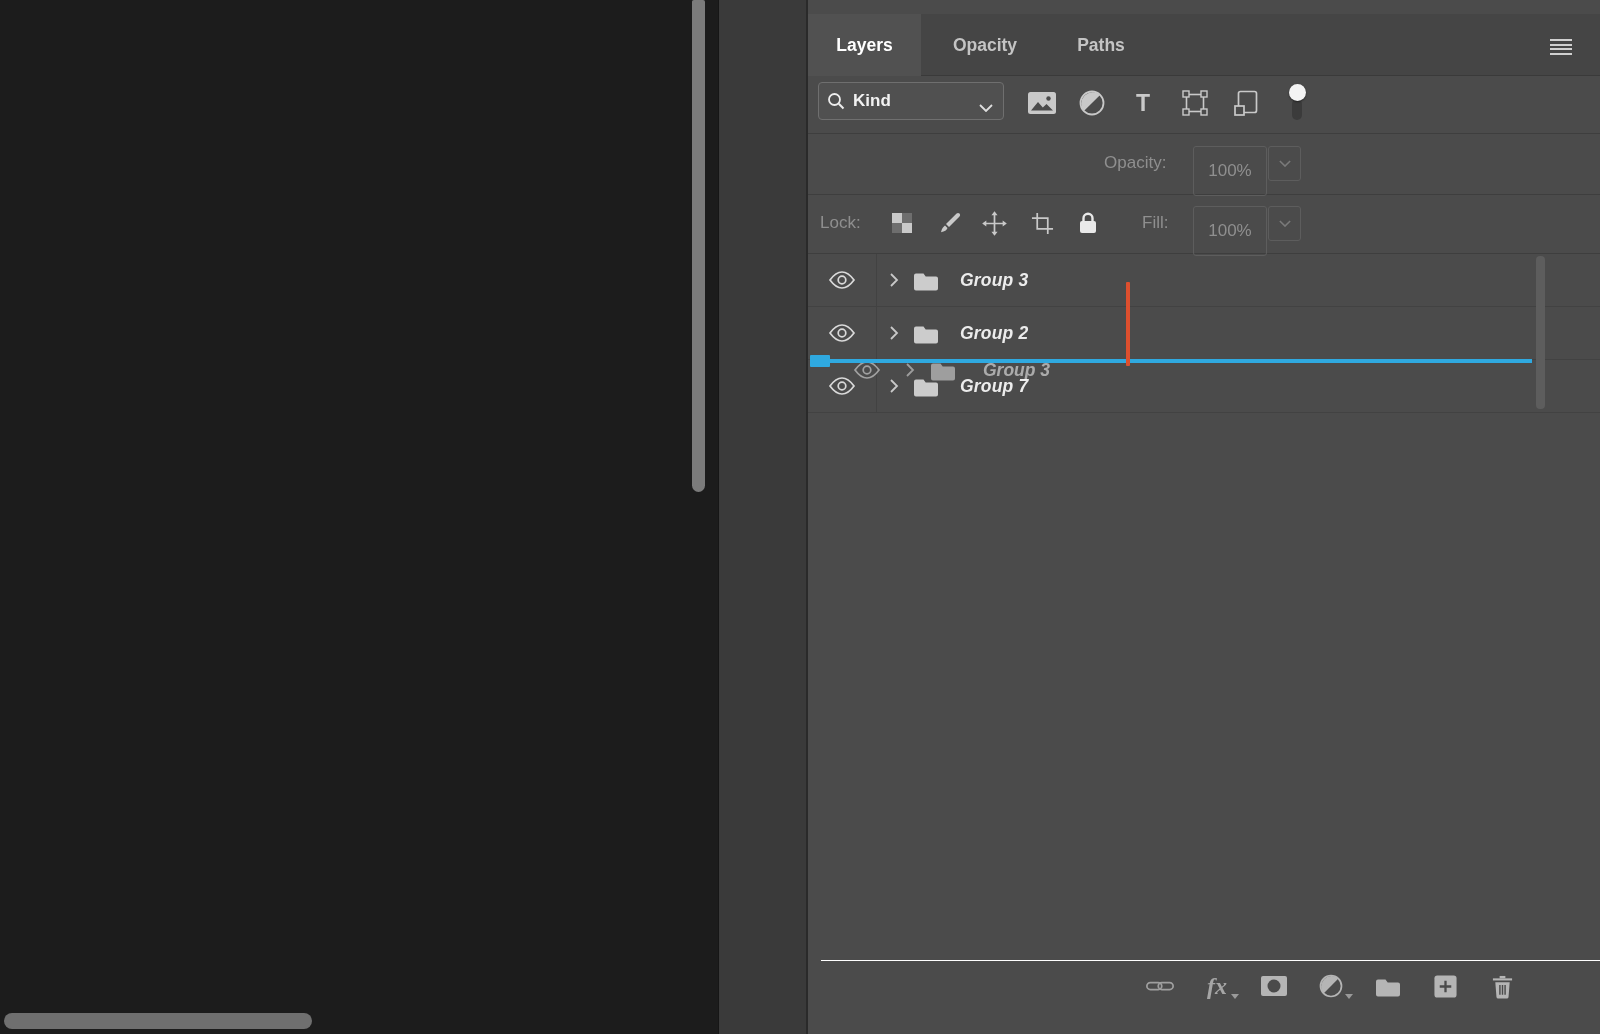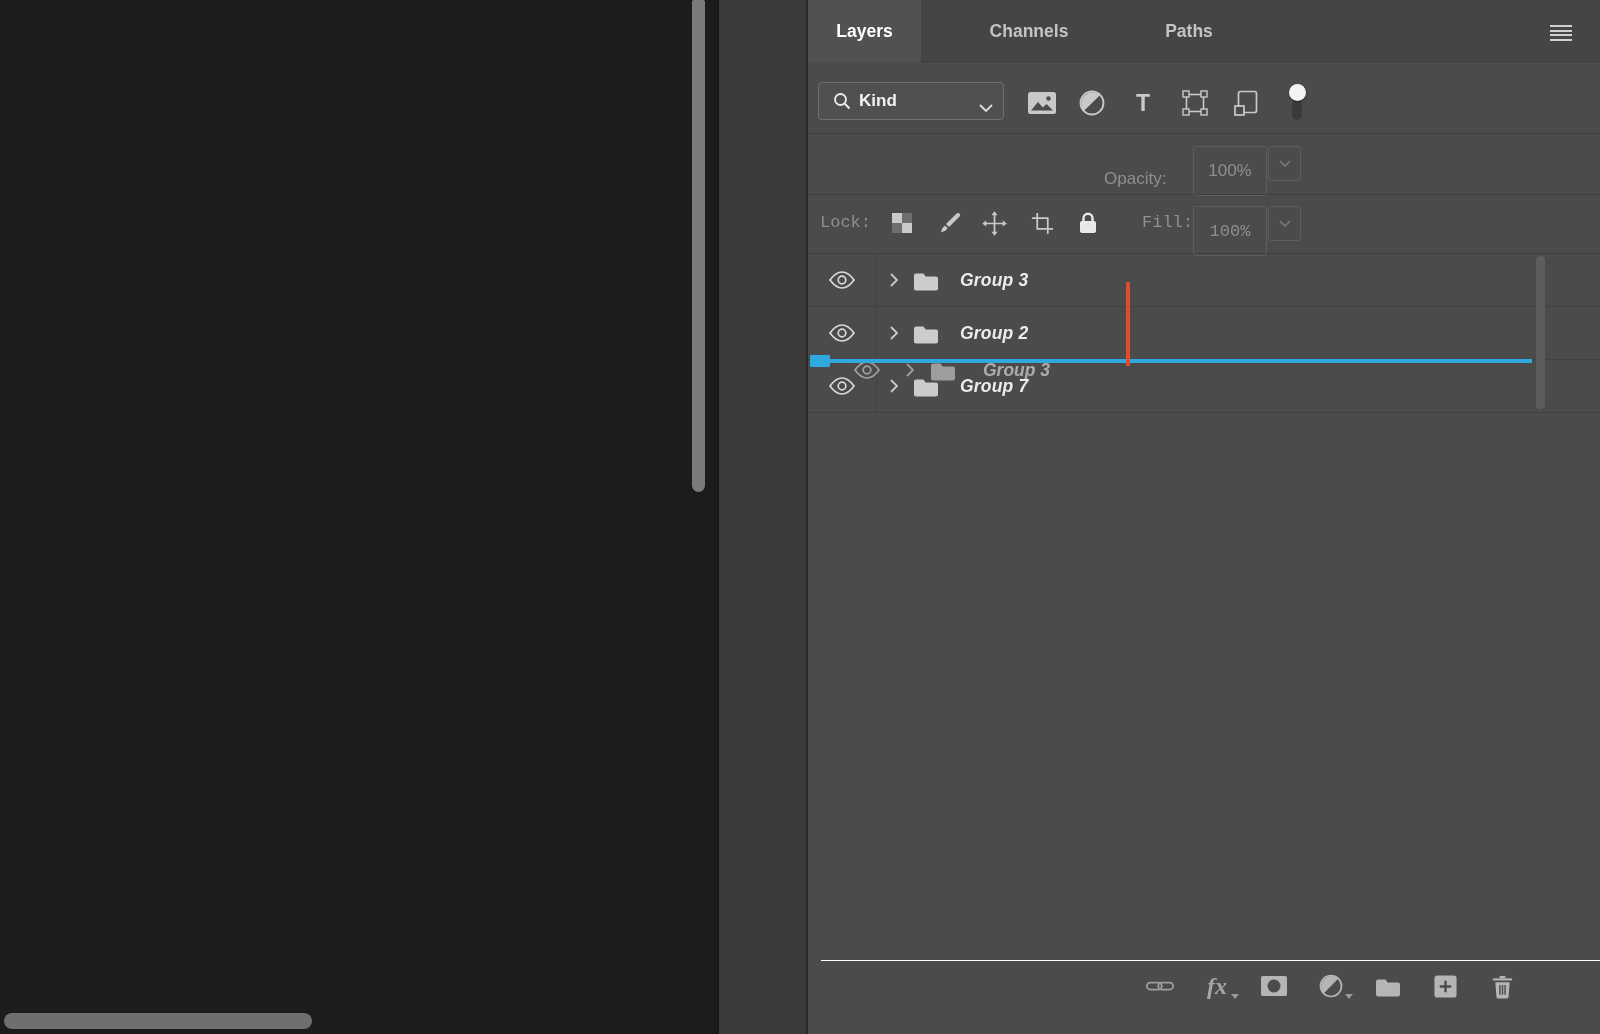--- a/index.html
+++ b/index.html
@@ -9,45 +9,45 @@
   .canvas{position:absolute;left:0;top:0;width:718px;height:1034px;background:#1c1c1c;}
   .vscroll-thumb{position:absolute;left:692px;top:0;width:13px;height:492px;background:#7b7b7b;border-radius:2px 2px 7px 7px;}
   .hscroll-thumb{position:absolute;left:4px;top:1013px;width:308px;height:16px;background:#6f6f6f;border-radius:8px;}
 
   
   .gutter{position:absolute;left:718px;top:0;width:90px;height:1034px;background:#3a3a3a;box-sizing:border-box;border-left:1px solid #161616;border-right:2px solid #2a2a2a;}
 
   
   .panel{position:absolute;left:808px;top:0;width:792px;height:1034px;background:#4b4b4b;}
 
-  .tabstrip{position:absolute;left:0;top:0;width:100%;height:62px;background:#454545;border-bottom:1px solid #3a3a3a;display:flex;box-sizing:border-box;gap:44px;}
+  .tabstrip{position:absolute;left:0;top:14px;width:100%;height:62px;background:#454545;border-bottom:1px solid #3a3a3a;display:flex;box-sizing:border-box;}
   .tab{height:62px;display:flex;align-items:center;justify-content:center;font-size:17.5px;font-weight:700;color:#c4c4c4;}
   .tab.active{background:#515151;color:#ffffff;}
   .tab-layers{width:113px}.tab-channels{width:128px}.tab-paths{width:104px}
   .menu-btn{position:absolute;right:28px;top:25px;width:22px;height:16px;display:flex;flex-direction:column;justify-content:space-between;}
   .menu-btn span{display:block;width:22px;height:2px;background:#d0d0d0;}
 
   .filter-row{position:absolute;top:63px;left:0;right:0;height:70px;border-bottom:1px solid #3e3e3e;}
-  .kind-dd{position:absolute;left:10px;top:19px;width:186px;height:38px;background:#505050;border:1px solid #6f6f6f;border-radius:4px;display:flex;align-items:center;box-sizing:border-box;padding-left:14px;}
+  .kind-dd{position:absolute;left:10px;top:19px;width:186px;height:38px;background:#505050;border:1px solid #6f6f6f;border-radius:4px;display:flex;align-items:center;box-sizing:border-box;padding-left:8px;}
   .kind-label{color:#f2f2f2;font-size:17px;font-weight:600;margin-left:8px;}
   .kind-chevron{position:absolute;right:10px;top:15px;}
   .f-icon{position:absolute;top:24px;width:32px;height:32px;display:flex;align-items:center;justify-content:center;}
   .t-glyph{font-size:23px;font-weight:700;color:#c9c9c9;line-height:1;}
   .f-toggle{position:absolute;left:480px;top:21px;width:18px;height:38px;}
   .f-toggle .stem{position:absolute;top:15px;left:4px;width:10px;height:21px;background:#3b3b3b;border-radius:5px;}
   .f-toggle .knob{position:absolute;top:0;left:0.5px;width:17px;height:17px;border-radius:50%;background:#f4f4f4;box-shadow:0 1px 2px rgba(0,0,0,.45);}
 
   .blend-row{position:absolute;top:134px;left:0;right:0;height:60px;border-bottom:1px solid #3e3e3e;}
   .blend-dd{position:absolute;left:10px;top:10px;width:276px;height:38px;border:1px solid #5d5d5d;border-radius:4px;display:flex;align-items:center;box-sizing:border-box;padding-left:13px;color:#8f8f8f;font-size:17px;}
   .blend-dd .dd-chev{position:absolute;right:11px;top:15px;}
   .dim-label{position:absolute;font-size:17px;color:#8f8f8f;}
   .value-box{position:absolute;width:74px;height:50px;border:1px solid #5d5d5d;border-radius:3px;color:#8f8f8f;font-size:17px;display:flex;align-items:center;justify-content:center;box-sizing:border-box;}
   .chev-box{position:absolute;width:33px;height:35px;border:1px solid #5d5d5d;border-radius:3px;display:flex;align-items:center;justify-content:center;box-sizing:border-box;}
 
-  .lock-row{position:absolute;top:195px;left:0;right:0;height:58px;border-bottom:1px solid #3e3e3e;font-family:Liberation Mono, monospace;}
+  .lock-row{position:absolute;top:195px;left:0;right:0;height:58px;border-bottom:1px solid #3e3e3e;}
   .l-icon{position:absolute;top:13px;width:30px;height:30px;display:flex;align-items:center;justify-content:center;}
 
   .layer-list{position:absolute;top:254px;left:0;right:0;height:161px;font-style:italic;}
   .layer-row{position:relative;height:53px;border-bottom:1px solid #424242;display:flex;align-items:center;box-sizing:border-box;}
   .eye-cell{width:69px;height:100%;display:flex;align-items:center;justify-content:center;border-right:1px solid #424242;box-sizing:border-box;}
   .row-chevron{margin-left:12px;display:flex;}
   .row-folder{margin-left:13px;display:flex;}
   .row-name{margin-left:20px;font-size:17.5px;font-weight:600;color:#ececec;letter-spacing:.2px;}
 
   .drop-line{position:absolute;left:4px;top:105px;width:720px;height:4px;background:var(--drop-line,#2fa9e0);z-index:7;}
@@ -78,21 +78,21 @@
 
   <div class="gutter"></div>
 
   <div class="panel">
 
     <div class="tabstrip">
       <div class="tab tab-layers active">
         <span>Layers</span>
       </div>
       <div class="tab tab-channels">
-        <span>Channels</span>
+        <span>Opacity</span>
       </div>
       <div class="tab tab-paths">
         <span>Paths</span>
       </div>
       <div class="menu-btn">
         <span></span>
           <span></span>
           <span></span>
           <span></span>
       </div>
@@ -144,21 +144,21 @@
             <rect x="1" y="16" width="9" height="9" fill="#4b4b4b" stroke="#c9c9c9" stroke-width="1.7"></rect>
           </svg>
       </div>
       <div class="f-toggle">
         <span class="stem"></span>
         <span class="knob"></span>
       </div>
     </div>
 
     <div class="blend-row">
-      <span class="dim-label" style="left:296px;top:19px;margin-top:16px;">Opacity:</span>
+      <span class="dim-label" style="left:296px;top:19px;">Opacity:</span>
       <div class="value-box" style="left:385px;top:12px;">
         <span>100%</span>
       </div>
       <div class="chev-box" style="left:460px;top:12px;">
         <svg viewBox="0 0 14 8" width="12" height="7">
             <path d="M1 1 l6 6 6-6" fill="none" stroke="#7a7a7a" stroke-width="1.8"></path>
           </svg>
       </div>
     </div>
 

